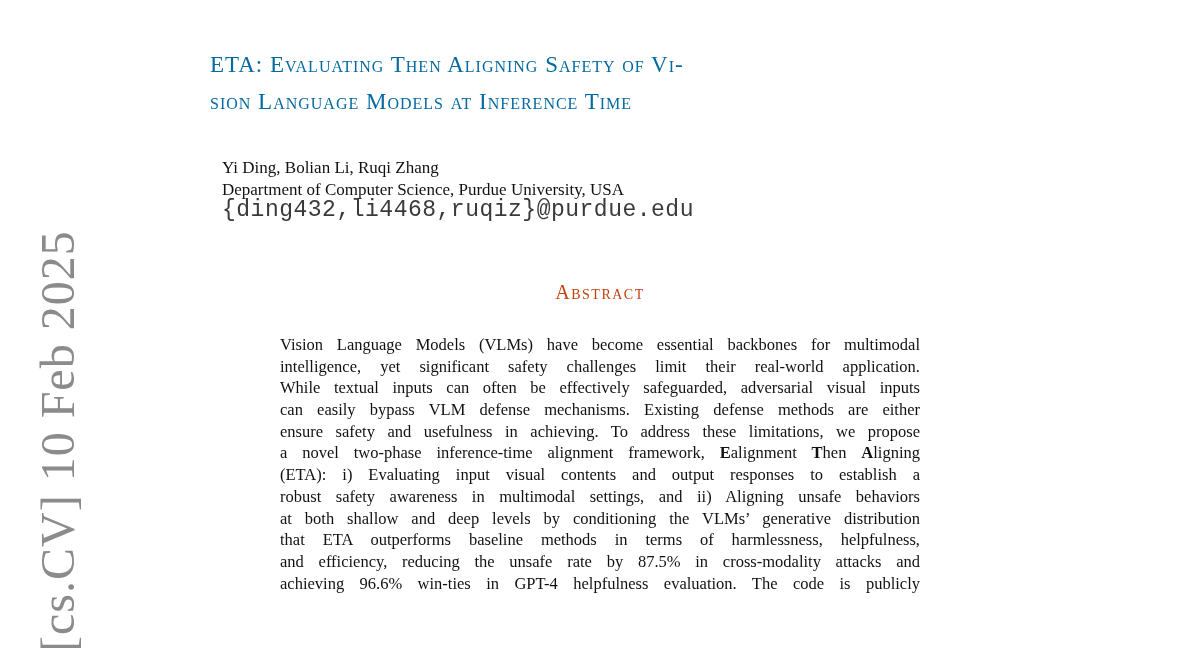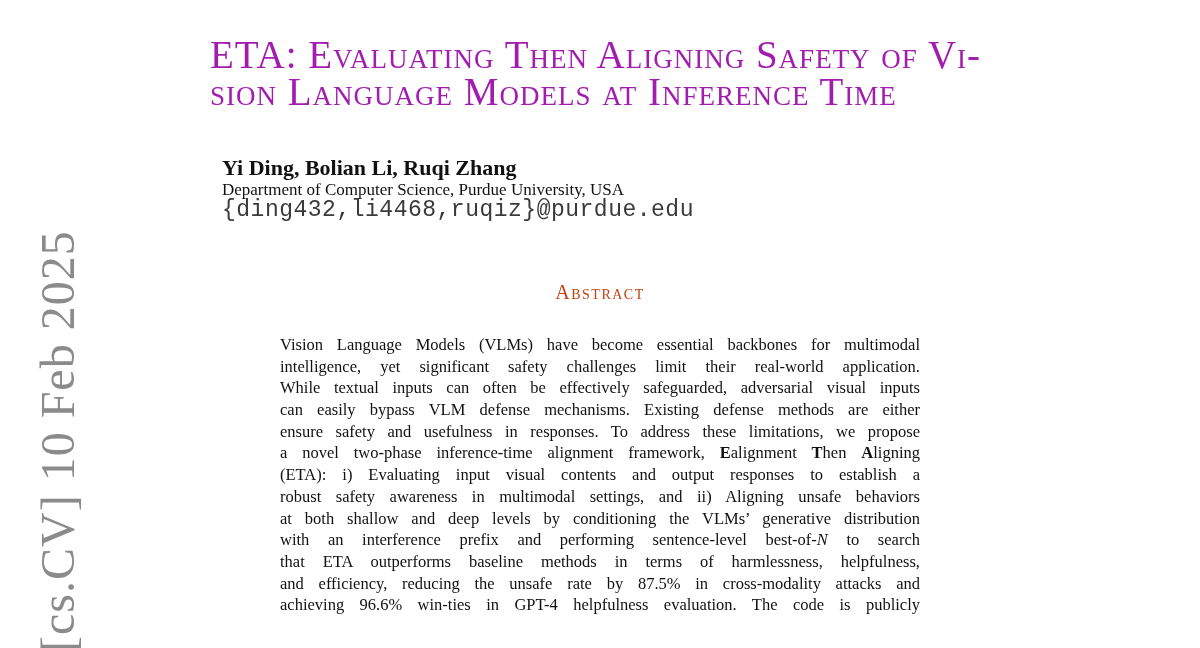--- a/index.html
+++ b/index.html
@@ -21,29 +21,29 @@
     transform: rotate(-90deg);
     white-space: nowrap;
     font-family: "Liberation Serif", serif;
     font-size: 48px;
     color: #8b8b8b;
     letter-spacing: 1px;
   }
 
   .title {
     position: absolute;
-    left: 210px; top: 36px; width: 850px;
-    font-size: 39px; line-height: 37px;
+    left: 210px; top: 46px; width: 850px;
+    font-size: 23px; line-height: 37px;
     font-variant: small-caps;
     letter-spacing: 1px;
-    color: #a21caf;
+    color: #0369a1;
   }
 
   .authors { position: absolute; left: 222px; top: 157px; width: 600px; }
-  .author-names { font-size: 22px; font-weight: bold; line-height: 22px; color: #111111; }
+  .author-names { font-size: 17px; font-weight: normal; line-height: 22px; color: #111111; }
   .affiliation  { font-size: 17px; line-height: 21px; color: #111111; }
   .email {
     font-family: "Liberation Mono", "DejaVu Sans Mono", monospace;
     font-size: 23px; line-height: 21px; color: #3a3a3a;
     letter-spacing: 0.5px;
   }
 
   .abstract-heading {
     position: absolute;
     left: 280px; top: 281px; width: 640px;
@@ -88,24 +88,23 @@
     <div class="email" style="color: rgb(58, 58, 58);">{ding432,li4468,ruqiz}@purdue.edu</div>
   </div>
 
   <div class="abstract-heading">Abstract</div>
 
   <div class="abstract-body">
       <div class="abs-line"><span>Vision Language Models (VLMs) have become essential backbones for multimodal</span></div>
       <div class="abs-line"><span>intelligence, yet significant safety challenges limit their real-world application.</span></div>
       <div class="abs-line"><span>While textual inputs can often be effectively safeguarded, adversarial visual inputs</span></div>
       <div class="abs-line"><span>can easily bypass VLM defense mechanisms. Existing defense methods are either</span></div>
-      <div class="abs-line"><span>ensure safety and usefulness in responses. To address these limitations, we propose</span></div>
+      <div class="abs-line"><span>ensure safety and usefulness in achieving. To address these limitations, we propose</span></div>
       <div class="abs-line"><span>a novel two-phase inference-time alignment framework, </span><span class="b">E</span><span>alignment </span><span class="b">T</span><span>hen </span><span class="b">A</span><span>ligning</span></div>
       <div class="abs-line"><span>(ETA): i) Evaluating input visual contents and output responses to establish a</span></div>
       <div class="abs-line"><span>robust safety awareness in multimodal settings, and ii) Aligning unsafe behaviors</span></div>
       <div class="abs-line"><span>at both shallow and deep levels by conditioning the VLMs’ generative distribution</span></div>
-      <div class="abs-line"><span>with an interference prefix and performing sentence-level best-of-</span><span class="i">N</span><span> to search</span></div>
       <div class="abs-line"><span>that ETA outperforms baseline methods in terms of harmlessness, helpfulness,</span></div>
       <div class="abs-line"><span>and efficiency, reducing the unsafe rate by 87.5% in cross-modality attacks and</span></div>
       <div class="abs-line"><span>achieving 96.6% win-ties in GPT-4 helpfulness evaluation. The code is publicly</span></div>
     </div>
 
 </div>
 
 </body></html>

